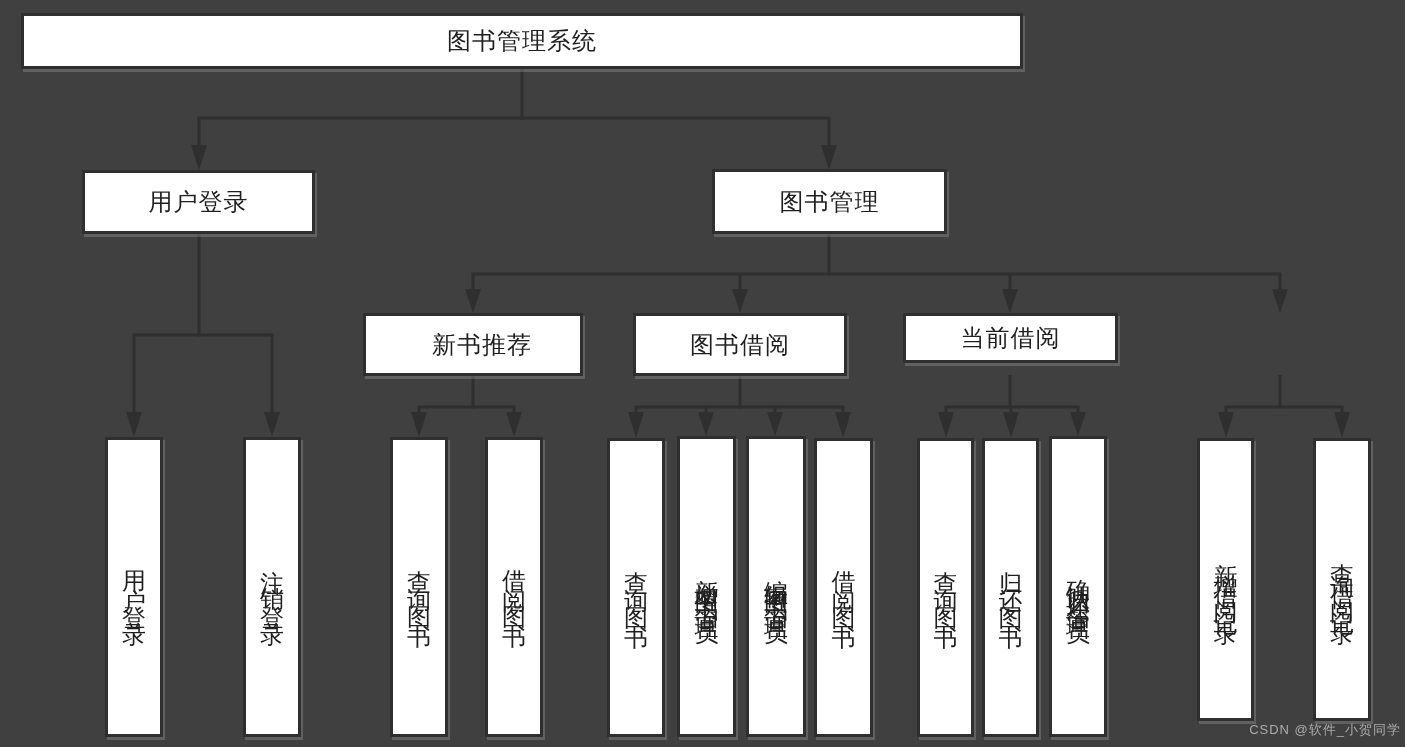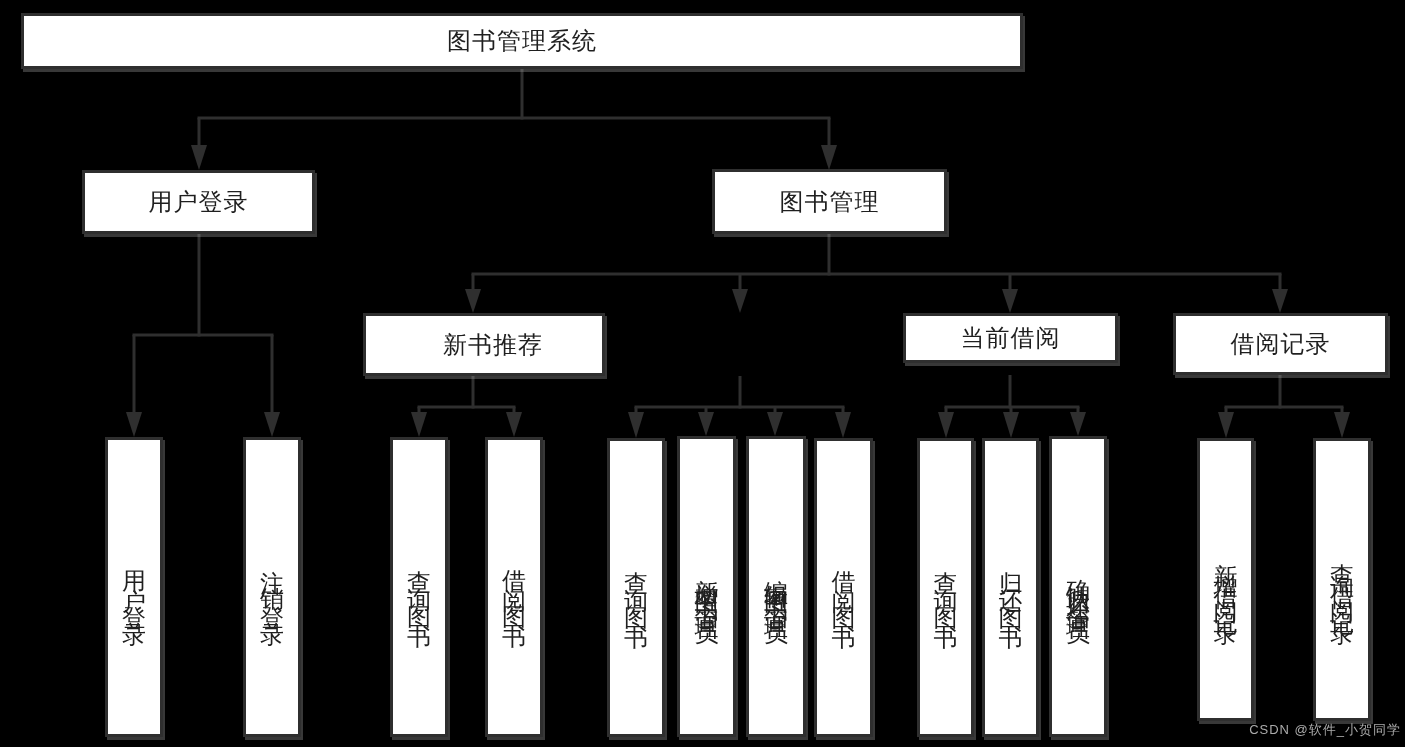--- a/index.html
+++ b/index.html
@@ -1,20 +1,20 @@
 <!DOCTYPE html>
 <html><head>
 <meta charset="utf-8">
 <style>
   html, body { margin: 0; padding: 0; background: #ffffff; }
   #canvas {
     position: relative;
     width: 1405px;
     height: 747px;
-    background: #000000;
+    background: #404040;
     font-family: "Liberation Sans", "DejaVu Sans", sans-serif;
     color: #1f1f1f;
     overflow: hidden;
   }
   #wires { position: absolute; left: 0; top: 0; z-index: 1; }
   .node {
     position: absolute;
     box-sizing: border-box;
     background: #ffffff;
     border: 3px solid #2f2f2f;
@@ -117,28 +117,28 @@
     <span>图书管理系统</span>
   </div>
 
   <div class="node" style="left:82px; top:170px; width:233px; height:64px;">
     <span>用户登录</span>
   </div>
   <div class="node" style="left:712px; top:169px; width:235px; height:65px;text-align:right;">
     <span>图书管理</span>
   </div>
 
-  <div class="node" style="left:363px; top:313px; width:242px; height:63px;padding-left:18px;">
+  <div class="node" style="left:363px; top:313px; width:220px; height:63px;padding-left:18px;">
     <span>新书推荐</span>
+  </div>
+  <div class="node" style="left:633px; top:313px; width:214px; height:63px;">
+    <span>图书借阅</span>
   </div>
   <div class="node" style="left:903px; top:313px; width:215px; height:50px;">
     <span>当前借阅</span>
-  </div>
-  <div class="node" style="left:1173px; top:313px; width:215px; height:62px;">
-    <span>借阅记录</span>
   </div>
 
   <div class="node leaf sp-lg" style="left:105px; top:437px; width:58px; height:300px;">
     <span>用户登录</span>
   </div>
   <div class="node leaf sp-lg" style="left:243px; top:437px; width:58px; height:300px;">
     <span>注销登录</span>
   </div>
 
   <div class="node leaf sp-lg" style="left:390px; top:437px; width:58px; height:300px;">

